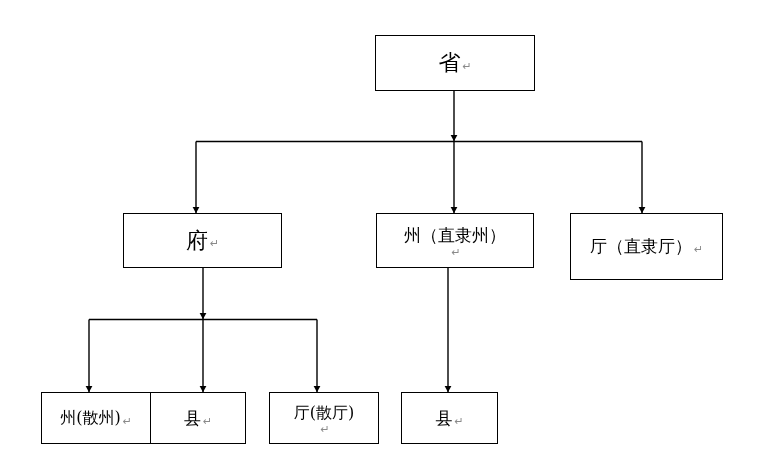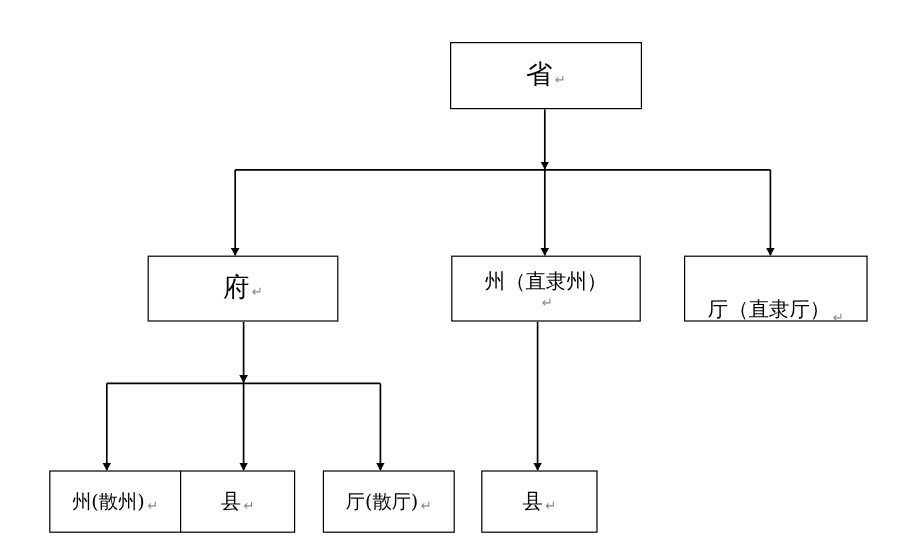--- a/index.html
+++ b/index.html
@@ -97,36 +97,36 @@
   <div class="node t-lg" style="left:123px; top:213px; width:159px; height:55px;">
     <span class="label">府</span>
       <span class="pilcrow">↵</span>
   </div>
 
   <div class="node t-md" style="left:376px; top:213px; width:158px; height:55px;flex-direction:column;">
     <span class="label">州（直隶州）</span>
       <span class="pilcrow">↵</span>
   </div>
 
-  <div class="node t-md" style="left:570px; top:213px; width:153px; height:55px;align-items:flex-end;">
+  <div class="node t-md" style="left:570px; top:213px; width:153px; height:67px;">
     <span class="label">厅（直隶厅）</span>
       <span class="pilcrow">↵</span>
   </div>
 
   <div class="node t-sm" style="left:29px; top:392px; width:110px; height:52px;">
     <span class="label">州(散州)</span>
       <span class="pilcrow">↵</span>
   </div>
 
   <div class="node t-md" style="left:150px; top:392px; width:96px; height:52px;">
     <span class="label">县</span>
       <span class="pilcrow">↵</span>
   </div>
 
-  <div class="node t-sm" style="left:257px; top:392px; width:110px; height:52px;">
+  <div class="node t-sm" style="left:257px; top:392px; width:110px; height:52px;flex-direction:column;">
     <span class="label">厅(散厅)</span>
       <span class="pilcrow">↵</span>
   </div>
 
   <div class="node t-md" style="left:401px; top:392px; width:97px; height:52px;">
     <span class="label">县</span>
       <span class="pilcrow">↵</span>
   </div>
 
 </div>

